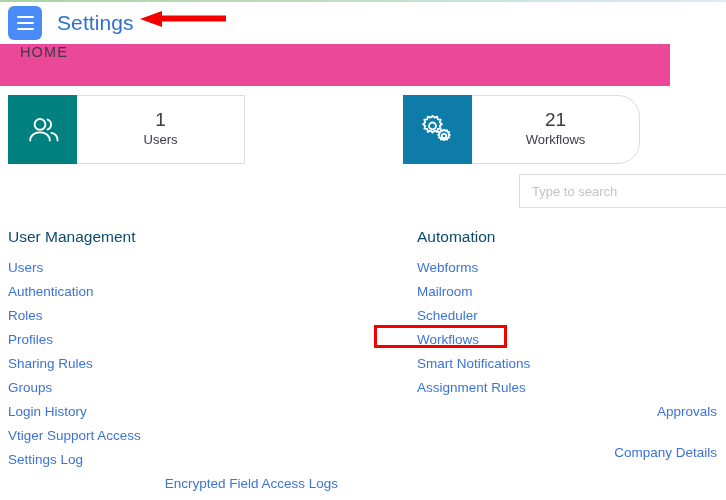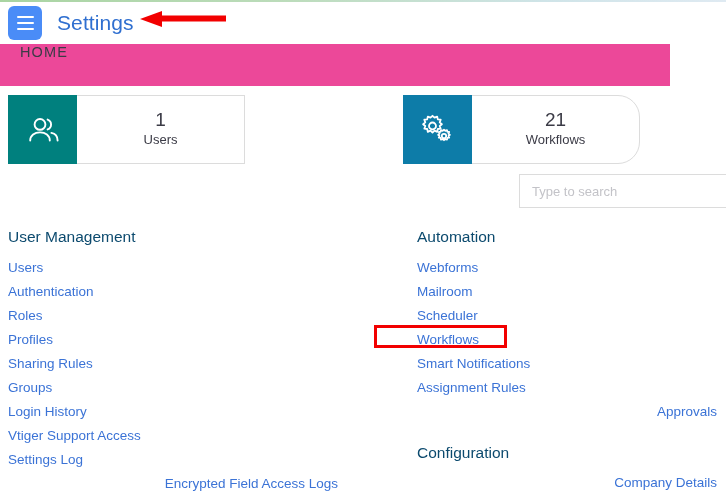--- a/index.html
+++ b/index.html
@@ -297,21 +297,20 @@
         <li><a>Mailroom</a></li>
         <li><a>Scheduler</a></li>
         <li><a>Workflows</a></li>
         <li><a>Smart Notifications</a></li>
         <li><a>Assignment Rules</a></li>
         <li><a>Approvals</a></li>
       </ul>
     </div>
 
     <div class="section">
-      <h2 class="section-title">Configuration</h2>
       <ul class="link-list">
         <li><a>Company Details</a></li>
       </ul>
     </div>
 
   </div>
 
   <div class="highlight-box"></div>
 
 </div>

